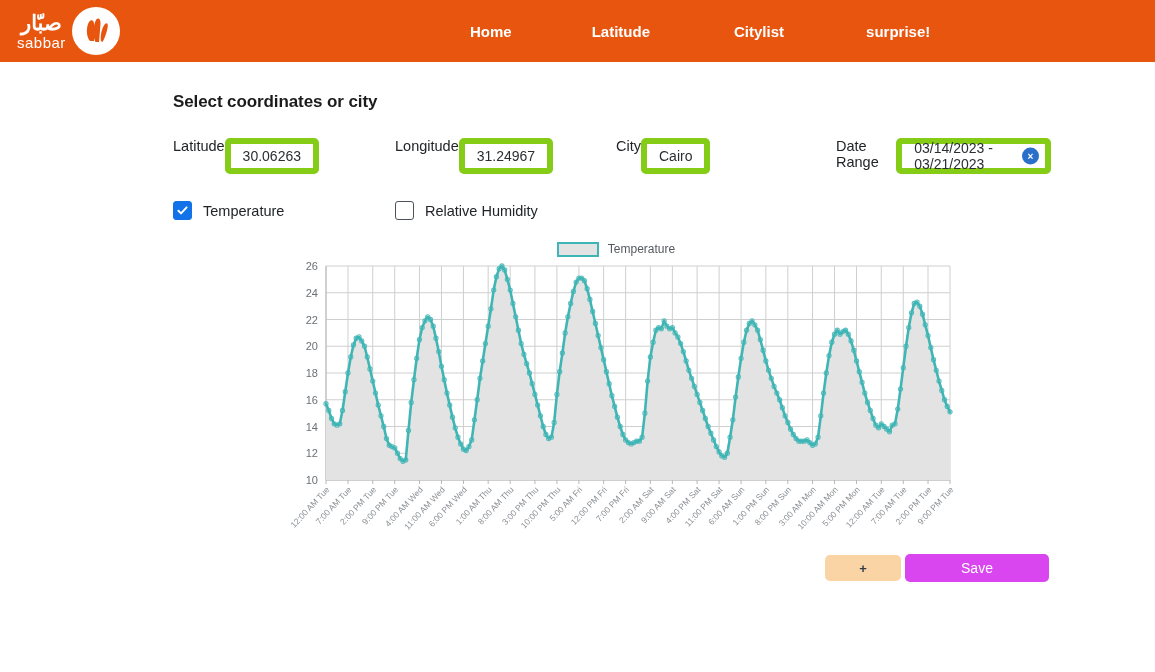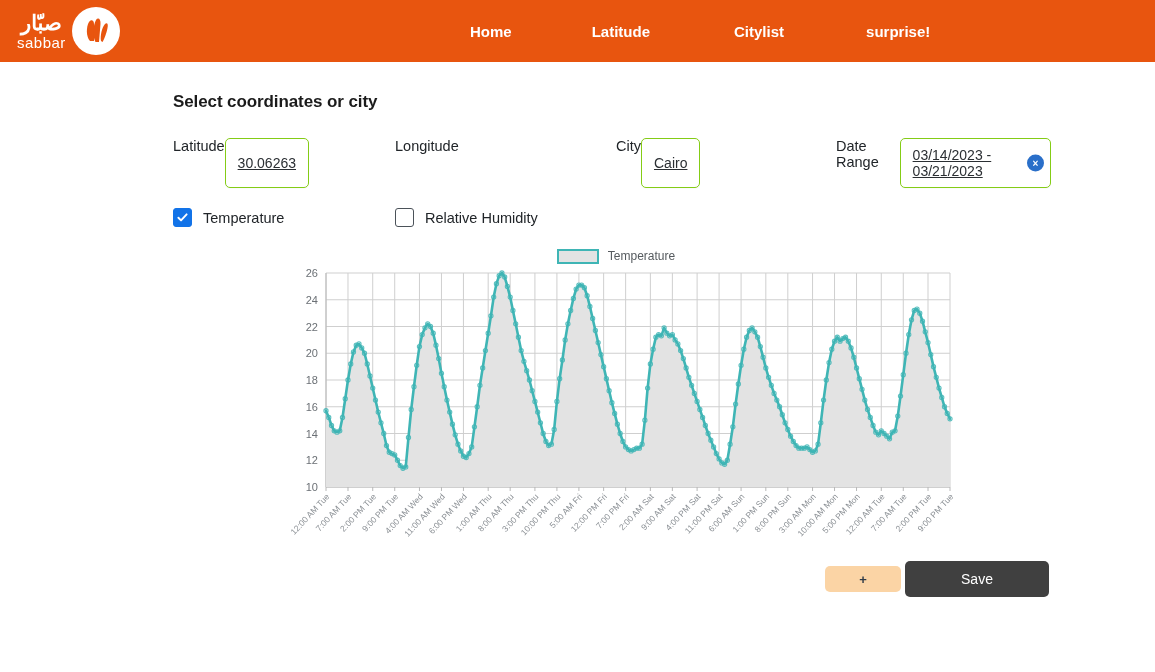--- a/index.html
+++ b/index.html
@@ -93,33 +93,32 @@
   .field.city { width:205px; margin-right:15px; }
   .field.date { width:215px; }
 
   .field-label {
     font-size:14.5px;
     color:#212529;
     margin-bottom:11px;
     font-weight:400;
   }
   .field-input {
-    height:50px;
-    border:1px solid #84cc16;
+    height:36px;
+    border:6px solid #84cc16;
     border-radius:5px;
     background:#ffffff;
     display:flex;
     align-items:center;
     padding:0 12px;
     font-size:14px;
     color:#2b2f33;
     position:relative;
     box-shadow:0 1px 1px rgba(0,0,0,0.02);
     cursor:text;
-    text-decoration:underline;
   }
   .date-clear {
     position:absolute;
     right:6px;
     top:50%;
     transform:translateY(-50%);
     width:17px; height:17px;
     border-radius:50%;
     background:#2a6fc9;
     color:#ffffff;
@@ -209,22 +208,22 @@
     background:#fbd4a5;
     border:none;
     border-radius:5px;
     color:#2f3b48;
     font-size:13px;
     font-weight:600;
     cursor:pointer;
     font-family:"Liberation Sans", sans-serif;
   }
   .btn-save {
-    width:144px; height:36px;
-    background:#404040;
+    width:144px; height:28px;
+    background:#d946ef;
     border:none;
     border-radius:5px;
     color:#ffffff;
     font-size:14px;
     cursor:pointer;
     margin-left:4px;
     font-family:"Liberation Sans", sans-serif;
   }
 </style>
 </head>
@@ -258,20 +257,21 @@
 
   <div class="form-row">
 
     <div class="field lat">
       <div class="field-label">Latitude</div>
       <div class="field-input">30.06263</div>
     </div>
 
     <div class="field lon">
       <div class="field-label">Longitude</div>
+      <div class="field-input">31.24967</div>
     </div>
 
     <div class="field city">
       <div class="field-label">City</div>
       <div class="field-input">Cairo</div>
     </div>
 
     <div class="field date">
       <div class="field-label">Date Range</div>
       <div class="field-input">

